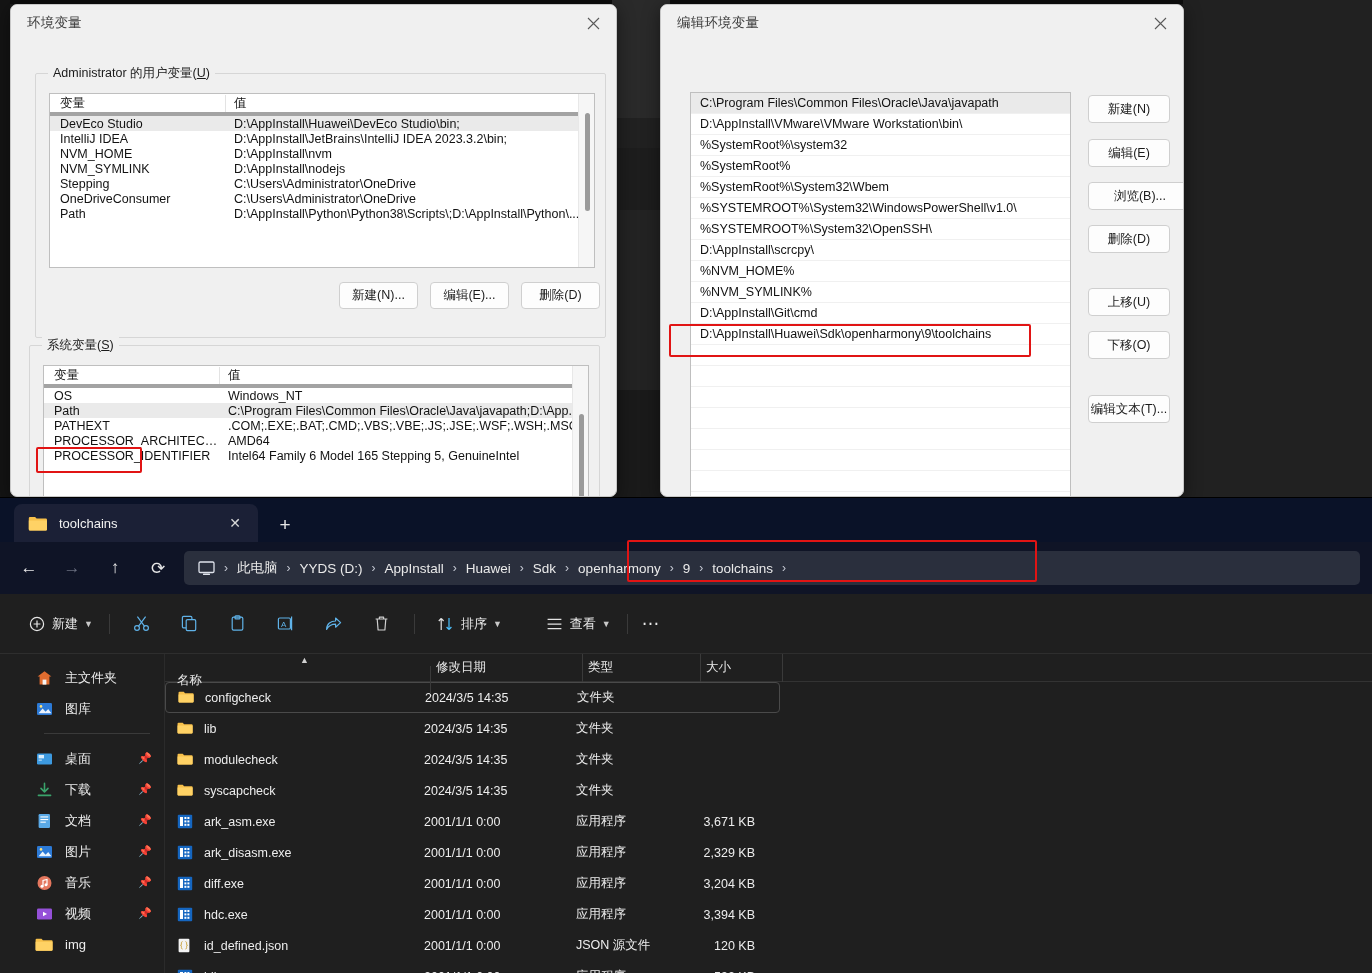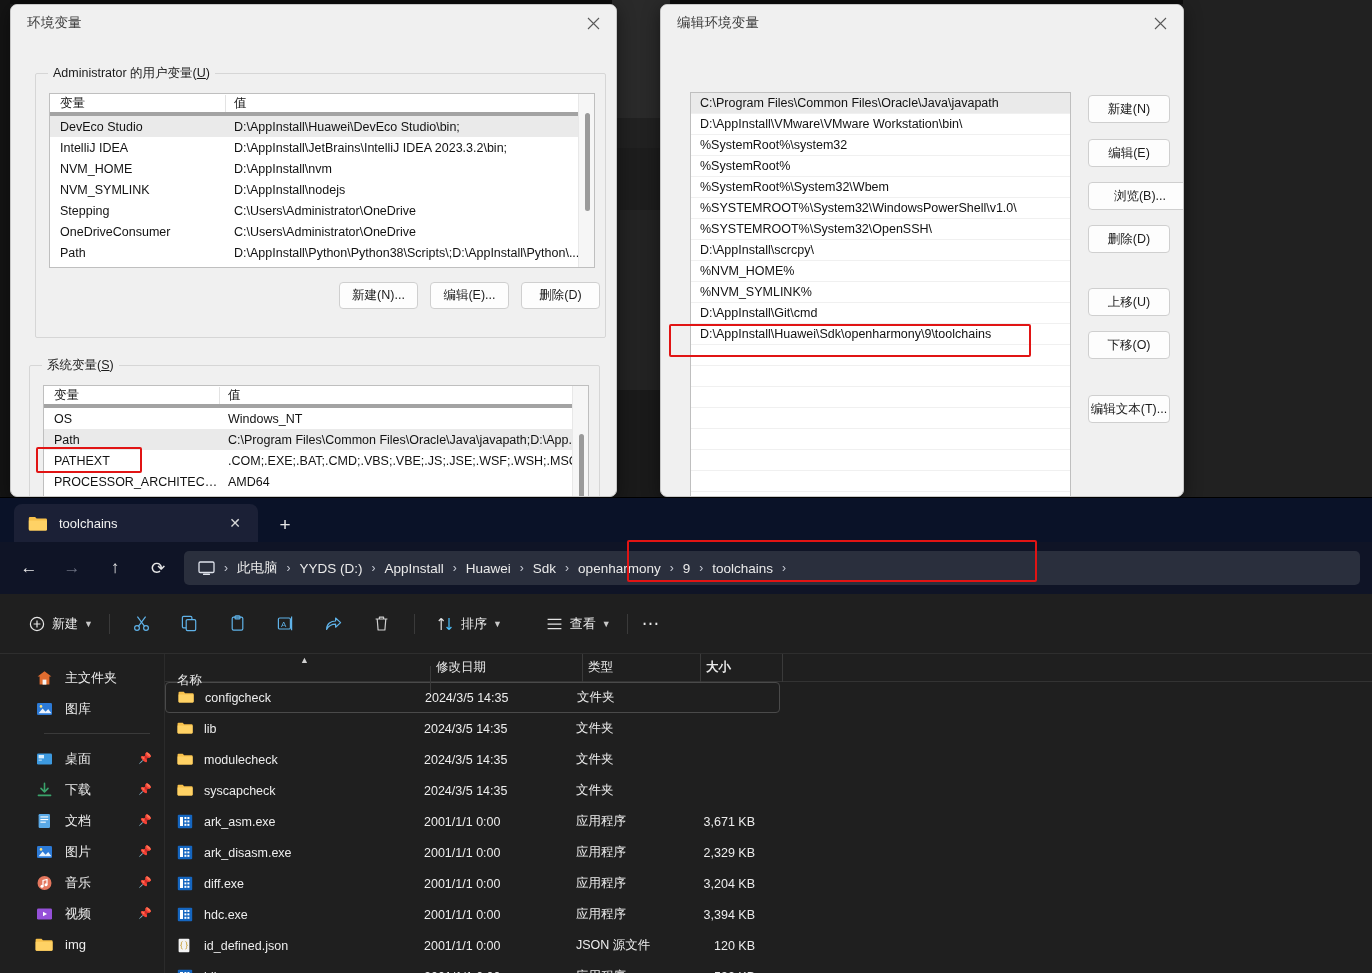--- a/index.html
+++ b/index.html
@@ -63,21 +63,21 @@
     overflow: hidden;
   }
   .vt-head {
     display: flex; height: 22px; align-items: center;
     border-bottom: 4px solid #a3a3a3;
     font-size: 12.5px; color: #111;
   }
   .vt-head .c1 { width: 176px; padding-left: 10px; border-right: 1px solid #e3e3e3; }
   .vt-head .c2 { flex: 1; padding-left: 8px; }
   .vt-row {
-    display: flex; height: 21px; align-items: center;
+    display: flex; height: 15px; align-items: center;
     font-size: 12.5px; color: #121212; white-space: nowrap;
   }
   .vt-row.sel { background: #eaeaea; }
   .vt-row .c1 { width: 176px; padding-left: 10px; overflow:hidden; text-overflow:ellipsis; }
   .vt-row .c2 { flex: 1; padding-left: 8px; overflow:hidden; text-overflow:ellipsis; }
 
   .vt-scroll {
     position: absolute; right: 0; top: 0; width: 16px; bottom: 0;
     background: #f6f6f6; border-left: 1px solid #e8e8e8;
   }
@@ -168,21 +168,21 @@
   .fl-row.sel { border:1px solid #4a4a4a; border-radius:4px; }
   .fl-row .cname { width:254px; display:flex; align-items:center; padding-left:12px; }
   .fl-row .cdate { width:152px; padding-left:5px; }
   .fl-row .ctype { width:118px; padding-left:5px; }
   .fl-row .csize { width:66px; text-align:right; }
   .fl-row .fico { width:16px; height:16px; margin-right:11px; flex:0 0 auto; }
 
   .col-name { width:254px;margin-top:25px; }
   .col-date { width:152px; }
   .col-type { width:118px; }
-  .col-size { width:82px;font-weight:bold; }
+  .col-size { width:82px; }
 
   svg { display:block; }
 </style>
 </head>
 <body>
 
 <div id="root">
 
   <div class="backdrop b8"></div>
   <div class="backdrop b1"></div>
@@ -250,21 +250,21 @@
           <span>新建(N)...</span>
         </div>
         <div class="btn" style="position:absolute; left:394px; top:208px; width:79px; height:27px;">
           <span>编辑(E)...</span>
         </div>
         <div class="btn" style="position:absolute; left:485px; top:208px; width:79px; height:27px;">
           <span>删除(D)</span>
         </div>
       </div>
 
-      <div class="groupbox" style="position:absolute; left:18px; top:324px; width:571px; height:168px;">
+      <div class="groupbox" style="position:absolute; left:18px; top:304px; width:571px; height:168px;">
         <div class="gb-label"><span>系统变量(</span><span class="u">S</span><span>)</span></div>
 
         <div class="vartable" style="position:absolute; left:13px; top:19px; width:546px; height:142px;">
           <div class="vt-head">
             <div class="c1">变量</div>
             <div class="c2">值</div>
           </div>
           <div class="vt-row">
             <div class="c1">OS</div>
             <div class="c2">Windows_NT</div>

